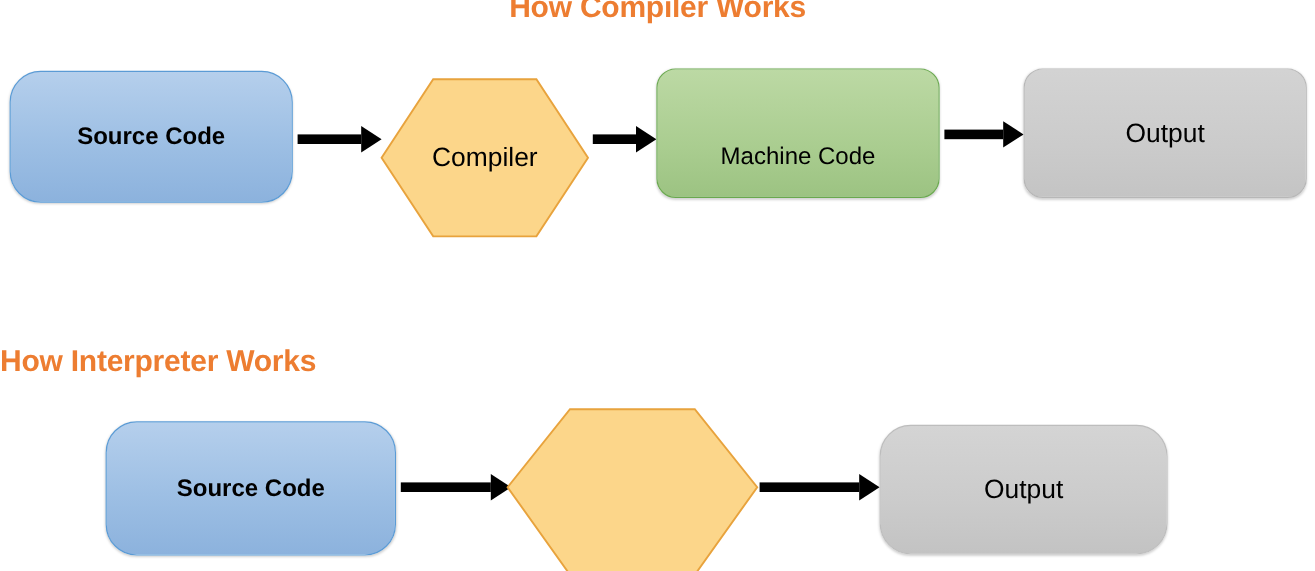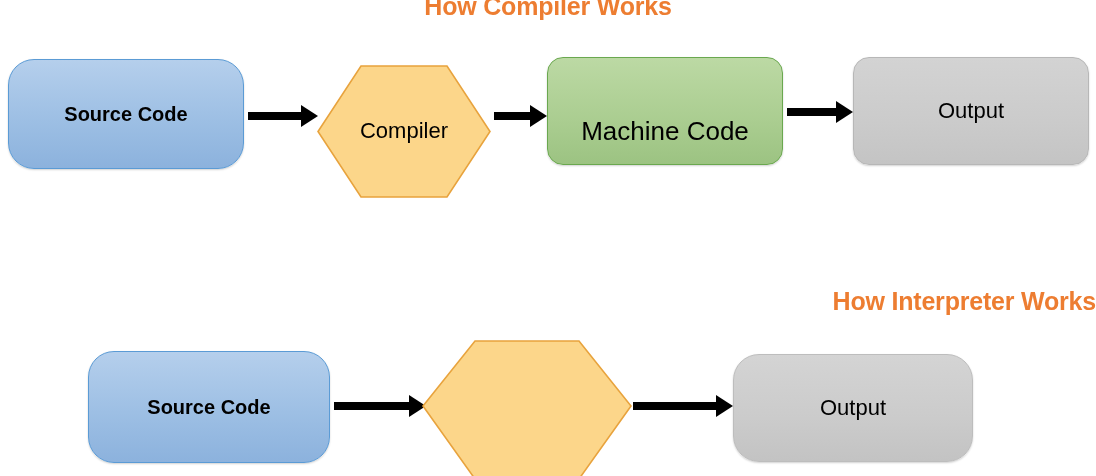--- a/index.html
+++ b/index.html
@@ -29,21 +29,21 @@
   }
   #title-compiler {
     left: 0; right: 0;
     top: -8px;
     text-align: center;
     font-size: 25px;
   }
   #title-interpreter {
     left: 0; right: 0;
     top: 287px;
-    text-align: right;
+    text-align: left;
     font-size: 25px;
   }
 
   
   .node {
     position: absolute;
     box-sizing: border-box;
     display: flex;
     align-items: center;
     justify-content: center;
@@ -69,21 +69,21 @@
   }
 
   
   .box-green {
     background: linear-gradient(to bottom, #bcd9a4 0%, #aacd90 60%, #9cc382 100%);
     border: 1.5px solid #6aa84f;
     border-radius: 16px;
     box-shadow: 0 1px 2px rgba(0,0,0,0.18);
   }
   .box-green .label {
-    font-size: 26px;
+    font-size: 20px;
     margin-top: 40px;
   }
 
   
   .box-gray-round {
     background: linear-gradient(to bottom, #d3d3d3 0%, #cbcbcb 60%, #c4c4c4 100%);
     border: 1.5px solid #b7b7b7;
     border-radius: 16px;
     box-shadow: 0 1px 2px rgba(0,0,0,0.18);
   }

